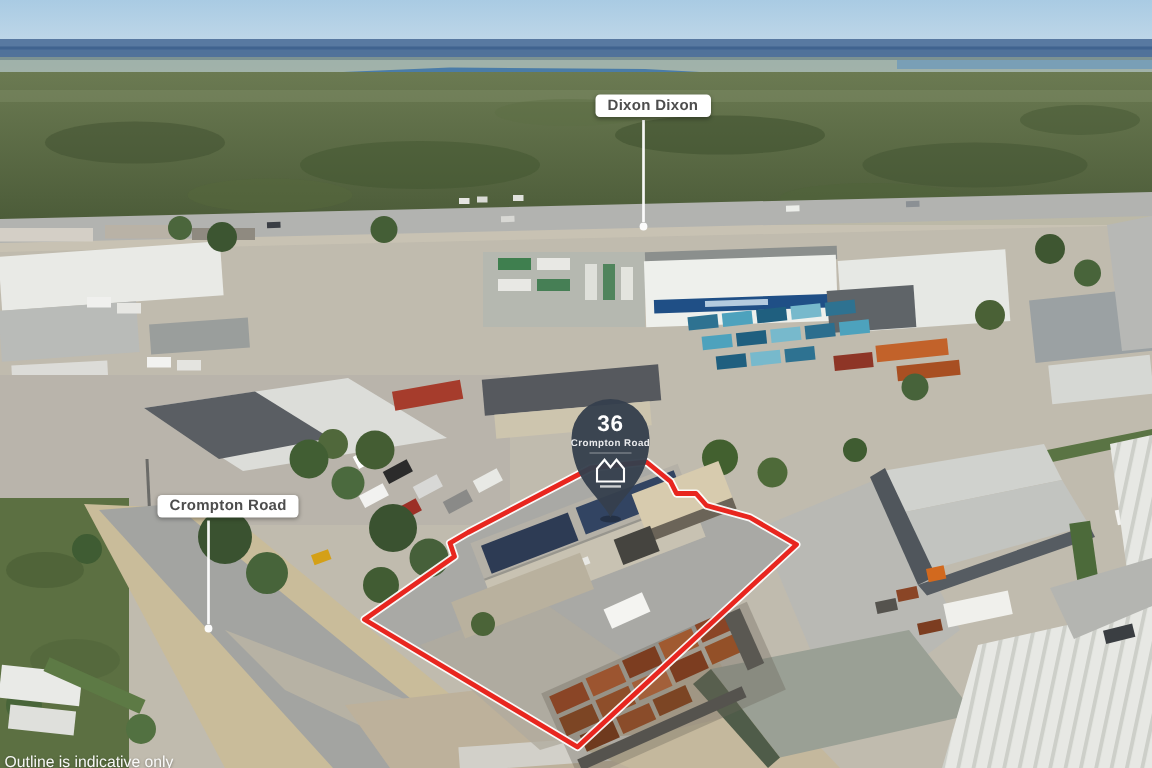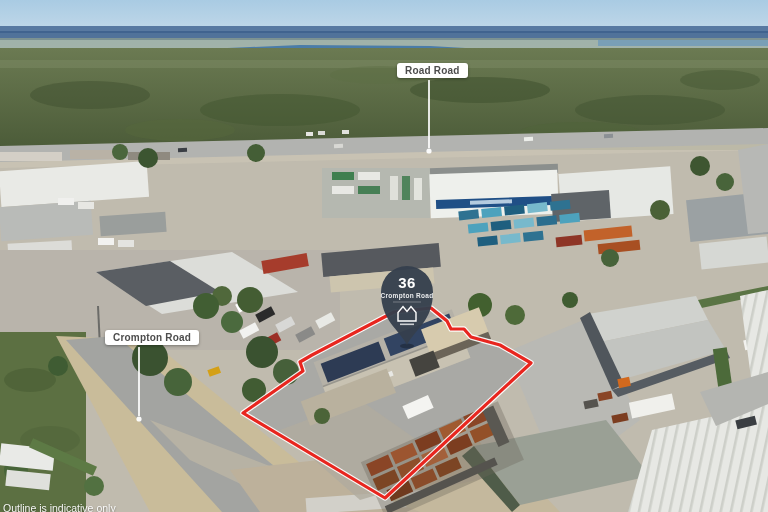--- a/index.html
+++ b/index.html
@@ -288,21 +288,21 @@
 
   <g>
     <ellipse cx="407" cy="346" rx="7" ry="2.4" fill="rgba(0,0,0,.28)"></ellipse>
     <path d="M407,345 C399,329 381,321 381,292 A26,26 0 1 1 433,292 C433,321 415,329 407,345 Z" fill="#353f4d" fill-opacity=".96"></path>
     <line x1="393" y1="302" x2="421" y2="302" stroke="rgba(255,255,255,.5)" stroke-width=".6"></line>
     <path d="M398,321 L398,312.5 L403,306.5 L407,311.5 L411,306.5 L416,312.5 L416,321 Z" fill="none" stroke="#ffffff" stroke-width="1.4"></path>
     <rect x="400" y="323.5" width="14" height="1.6" fill="#ffffff" opacity=".75"></rect>
   </g>
 </svg>
 
-<div class="road-label" id="dixon-label">Road Road</div>
+<div class="road-label" id="dixon-label">Dixon Dixon</div>
 <div class="road-label" id="crompton-label">Crompton Road</div>
 
 <div class="pin-text" id="pin-number">36</div>
 <div class="pin-text" id="pin-street">Crompton Road</div>
 
 <div id="disclaimer">Outline is indicative only</div>
 
 </div>
 
 </body></html>

